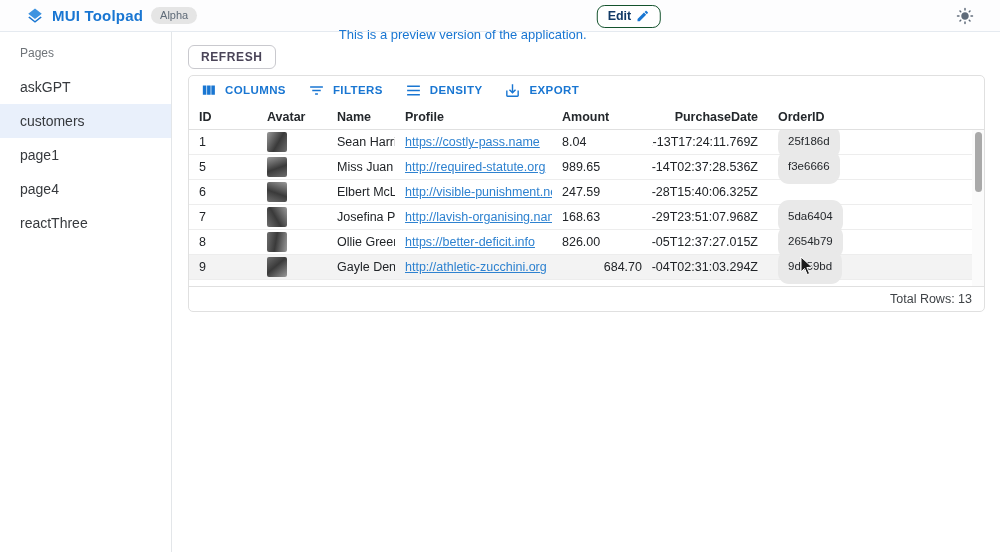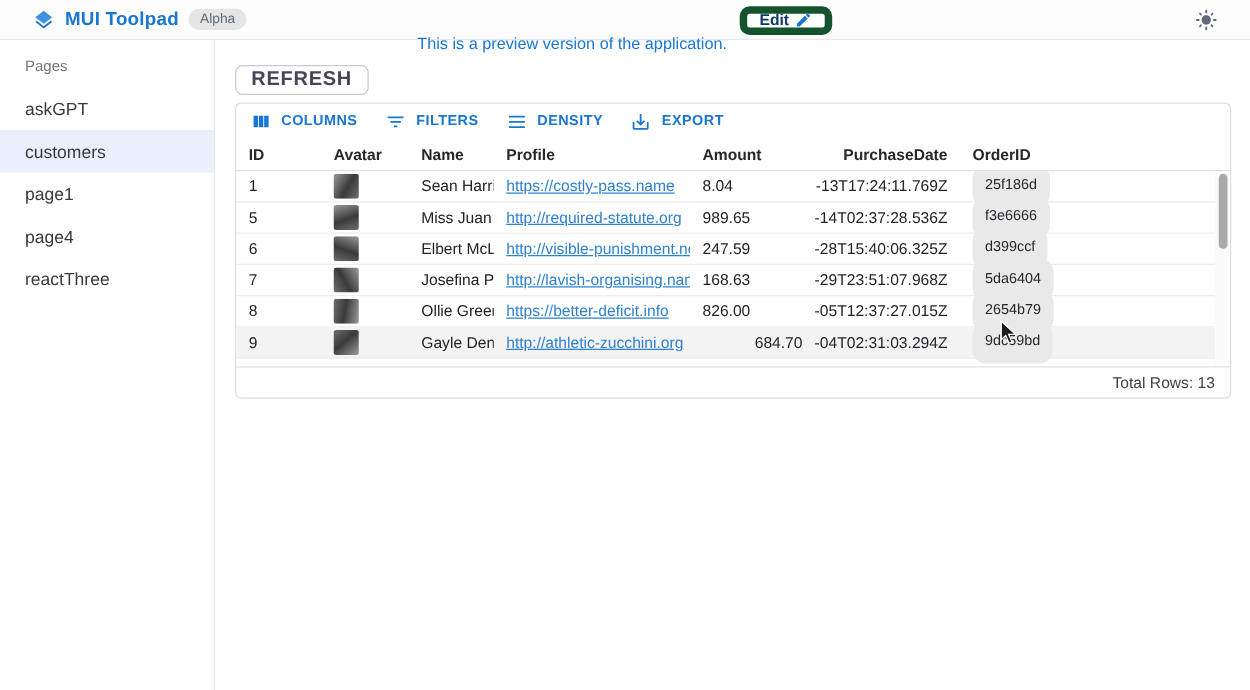--- a/index.html
+++ b/index.html
@@ -12,39 +12,39 @@
     display:flex; align-items:center; z-index:5; }
   .brand { display:flex; align-items:center; gap:8px; padding-left:26px; }
   .brand .logo { width:18px; height:18px; }
   .app-title { font-size:15px; font-weight:700; color:var(--primary,#1976d2); letter-spacing:.2px; }
   .alpha-badge { background:#e5e5e5; color:#5f6b78; font-size:11px; line-height:1;
     padding:3px 9px; border-radius:10px; }
   .preview-group { position:absolute; left:50%; top:0; height:32px; transform:translateX(-50%);
     display:flex; align-items:center; gap:10px; white-space:nowrap; }
   .preview-text { font-size:13px; color:var(--primary,#1976d2);margin-top:36px; }
   .edit-btn { display:flex; align-items:center; gap:5px; background:#fff;
-    border:6px solid #14532d; border-radius:8px; padding:2px 10px; height:23px; cursor:pointer; }
+    border:1px solid #14532d; border-radius:8px; padding:2px 10px; height:23px; cursor:pointer; }
   .edit-btn span { font-size:12.5px; font-weight:700; color:#123a66; }
   .edit-btn svg { width:14px; height:14px; fill:var(--primary,#1976d2); }
   .theme-toggle { position:absolute; right:26px; top:7px; width:18px; height:18px; cursor:pointer; }
   .theme-toggle svg { width:18px; height:18px; fill:#5f6b7a; }
 
   
   .sidebar { position:absolute; left:0; top:32px; width:172px; height:520px;
     background:#fff; border-right:1px solid #e3e6e9; }
   .pages-label { font-size:12px; color:#6f7479; padding:14px 0 10px 20px; }
   .side-item { height:34px; display:flex; align-items:center; padding-left:20px;
     font-size:14px; color:#36393d; cursor:pointer; }
   .side-item.selected { background:var(--selected_bg,#e9f0fb); }
 
   
   .main { position:absolute; left:172px; top:32px; width:828px; height:520px; padding:13px 15px 0 16px; }
   .refresh-btn { display:inline-block; background:#fff; border:1px solid #c9c9ce; border-radius:6px;
-    height:24px; padding:0 12px; font-size:16px; font-weight:600; letter-spacing:.6px;
-    color:#4a4458; cursor:pointer; font-family:inherit;margin-top:7px; }
+    height:24px; padding:0 12px; font-size:12px; font-weight:600; letter-spacing:.6px;
+    color:#4a4458; cursor:pointer; font-family:inherit; }
 
   .panel { margin-top:6px; width:797px; height:237px; border:1px solid var(--panel_border,#e0e0e0);
     border-radius:5px; background:#fff; position:relative; display:flex; flex-direction:column; }
 
   .grid-toolbar { height:28px; display:flex; align-items:center; gap:22px; padding-left:11px; }
   .tb-btn { display:flex; align-items:center; gap:8px; background:none; border:none; cursor:pointer;
     font-family:inherit; font-size:11.5px; font-weight:600; letter-spacing:.4px; color:var(--primary,#1976d2); }
   .tb-btn svg { width:17px; height:17px; fill:var(--primary,#1976d2); }
 
   .hdr-row { height:26px; display:flex; align-items:center; border-bottom:1px solid #e0e0e0; }
@@ -176,21 +176,20 @@
           </div>
           <div class="grid-row">
             <div class="cell " style="width: 68px;">6</div>
             <div class="cell " style="width: 70px;">
               <div class="avatar" style="background: linear-gradient(200deg, rgb(154, 154, 154), rgb(58, 58, 58) 55%, rgb(110, 110, 110));"></div>
             </div>
             <div class="cell " style="width: 68px;">Elbert McL…</div>
             <div class="cell " style="width: 157px;"><a href="#">http://visible-punishment.net</a></div>
             <div class="cell " style="width: 100px;">247.59</div>
             <div class="cell al-right" style="width: 116px;">2045-01-28T15:40:06.325Z</div>
-            <div class="cell " style="width: 216px;"><span class="chip">d399ccf</span></div>
           </div>
           <div class="grid-row">
             <div class="cell " style="width: 68px;">7</div>
             <div class="cell " style="width: 70px;">
               <div class="avatar" style="background: linear-gradient(240deg, rgb(154, 154, 154), rgb(58, 58, 58) 55%, rgb(110, 110, 110));"></div>
             </div>
             <div class="cell " style="width: 68px;">Josefina P…</div>
             <div class="cell " style="width: 157px;"><a href="#">http://lavish-organising.name</a></div>
             <div class="cell " style="width: 100px;">168.63</div>
             <div class="cell al-right" style="width: 116px;">2076-03-29T23:51:07.968Z</div>

